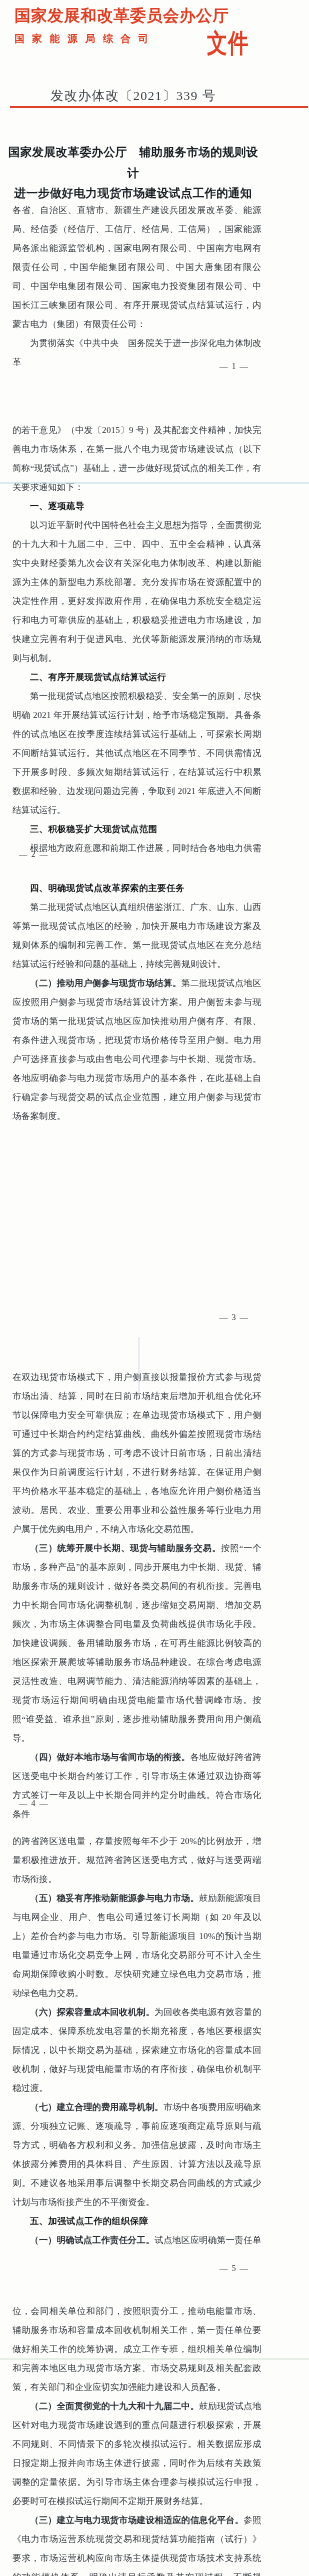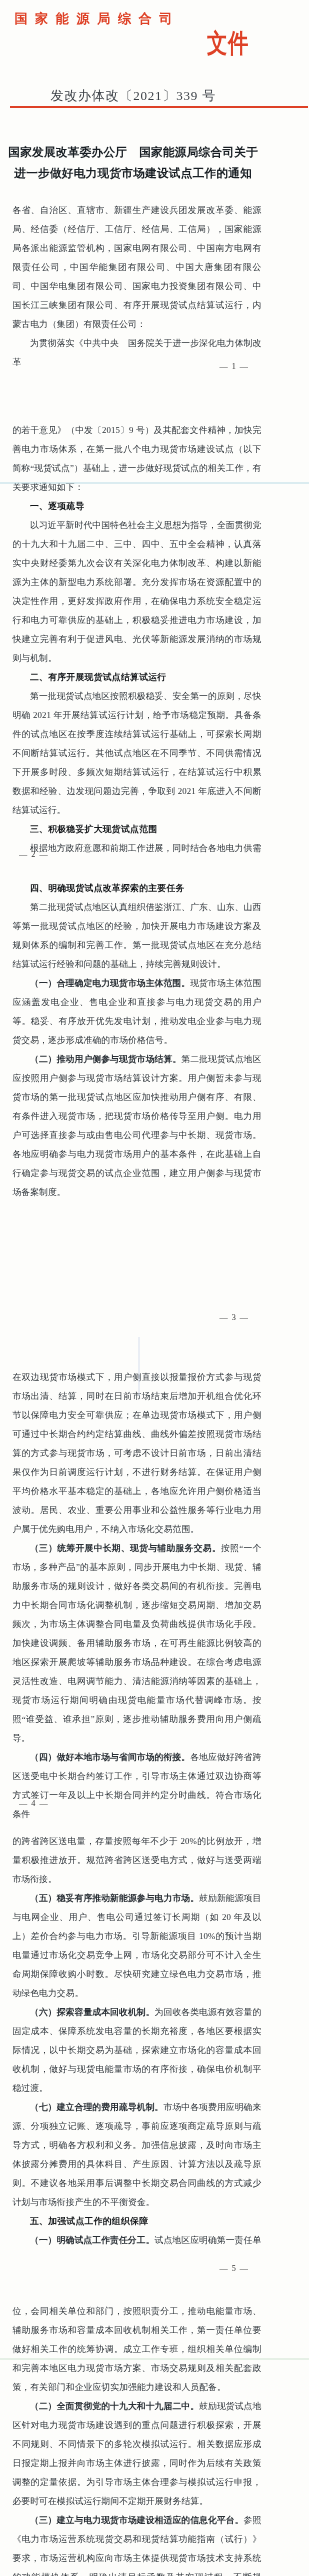--- a/index.html
+++ b/index.html
@@ -1,21 +1,21 @@
 <!DOCTYPE html>
 <html style="font-size:8.2px"><head>
 <meta charset="utf-8">
 <style>
   html,body{margin:0;padding:0;background:#f5f5f2;}
   #canvas{position:relative;width:309px;height:3067px;background:#fdfdfb;overflow:hidden;
           font-family:"Liberation Serif","DejaVu Serif",serif;}
   
   #doc-header{position:absolute;left:14.4px;top:6.2px;width:289px;color:#de4126;}
   .h1{margin:0;font-size:16px;line-height:19.6px;font-weight:bold;letter-spacing:0.5px;white-space:nowrap;}
-  .h2{margin:3.1px 0 0 0;font-size:13px;line-height:19.6px;font-weight:bold;letter-spacing:7.7px;white-space:nowrap;}
+  .h2{margin:3.1px 0 0 0;font-size:10px;line-height:19.6px;font-weight:bold;letter-spacing:7.7px;white-space:nowrap;}
   .h-suffix{position:absolute;left:193px;top:19.6px;font-size:26px;font-weight:bold;
             transform:scaleX(.78);transform-origin:left top;letter-spacing:1px;}
   #docnum{position:absolute;top:87px;left:7.2px;width:252px;text-align:center;
           font-size:13px;letter-spacing:0.8px;color:#3a3f45;}
   #rule{position:absolute;left:10.3px;top:106px;width:298px;height:1.5px;background:#de4126;}
   #title{position:absolute;top:143px;left:7.2px;width:252px;text-align:center;
          font-size:11.6px;line-height:20.6px;font-weight:bold;color:#191f24;letter-spacing:0.3px;}
   
   #pages{position:absolute;inset:0;}
   .page-body{position:absolute;left:12.4px;width:249px;font-size:8.8px;letter-spacing:0.1px;
@@ -34,29 +34,30 @@
   #art2{top:2358px;background:#cfe4d2;}
   .artifact-v{position:absolute;width:1.5px;opacity:.4;background:#ccd8ea;}
   #art3{left:138px;top:1337px;height:59px;}
 </style>
 </head>
 <body>
 
 <div id="canvas">
 
   <div id="doc-header">
+    <p class="h1">国家发展和改革委员会办公厅</p>
     <p class="h2">国家能源局综合司</p>
     <div class="h-suffix">文件</div>
   </div>
 
   <div id="docnum">发改办体改〔2021〕339 号</div>
   <div id="rule"></div>
 
   <div id="title">
-    <div>国家发展改革委办公厅　国家能源局综合司关于</div>
+    <div>国家发展改革委办公厅　辅助服务市场的规则设计</div>
     <div>进一步做好电力现货市场建设试点工作的通知</div>
   </div>
 
   <div id="pages">
       <div class="page-body" style="top: 201px;">
         <p class="blk plain">各省、自治区、直辖市、新疆生产建设兵团发展改革委、能源局、经信委（经信厅、工信厅、经信局、工信局），国家能源局各派出能源监管机构，国家电网有限公司、中国南方电网有限责任公司，中国华能集团有限公司、中国大唐集团有限公司、中国华电集团有限公司、国家电力投资集团有限公司、中国长江三峡集团有限公司、有序开展现货试点结算试运行，内蒙古电力（集团）有限责任公司：</p>
         <p class="blk para">为贯彻落实《中共中央　国务院关于进一步深化电力体制改革</p>
       </div>
       <div class="pagenum right" style="top: 362px;">— 1 —</div>
       <div class="page-body" style="top: 421px;">
@@ -65,21 +66,20 @@
         <p class="blk para">以习近平新时代中国特色社会主义思想为指导，全面贯彻党的十九大和十九届二中、三中、四中、五中全会精神，认真落实中央财经委第九次会议有关深化电力体制改革、构建以新能源为主体的新型电力系统部署。充分发挥市场在资源配置中的决定性作用，更好发挥政府作用，在确保电力系统安全稳定运行和电力可靠供应的基础上，积极稳妥推进电力市场建设，加快建立完善有利于促进风电、光伏等新能源发展消纳的市场规则与机制。</p>
         <p class="blk heading">二、有序开展现货试点结算试运行</p>
         <p class="blk para">第一批现货试点地区按照积极稳妥、安全第一的原则，尽快明确 2021 年开展结算试运行计划，给予市场稳定预期。具备条件的试点地区在按季度连续结算试运行基础上，可探索长周期不间断结算试运行。其他试点地区在不同季节、不同供需情况下开展多时段、多频次短期结算试运行，在结算试运行中积累数据和经验、边发现问题边完善，争取到 2021 年底进入不间断结算试运行。</p>
         <p class="blk heading">三、积极稳妥扩大现货试点范围</p>
         <p class="blk para">根据地方政府意愿和前期工作进展，同时结合各地电力供需</p>
       </div>
       <div class="pagenum left" style="top: 850px;">— 2 —</div>
       <div class="page-body" style="top: 879px;">
         <p class="blk heading">四、明确现货试点改革探索的主要任务</p>
         <p class="blk para">第二批现货试点地区认真组织借鉴浙江、广东、山东、山西等第一批现货试点地区的经验，加快开展电力市场建设方案及规则体系的编制和完善工作。第一批现货试点地区在充分总结结算试运行经验和问题的基础上，持续完善规则设计。</p>
-        <p class="blk item"><b class="lead">（一）合理确定电力现货市场主体范围。</b>现货市场主体范围应涵盖发电企业、售电企业和直接参与电力现货交易的用户等。稳妥、有序放开优先发电计划，推动发电企业参与电力现货交易，逐步形成准确的市场价格信号。</p>
         <p class="blk item"><b class="lead">（二）推动用户侧参与现货市场结算。</b>第二批现货试点地区应按照用户侧参与现货市场结算设计方案。用户侧暂未参与现货市场的第一批现货试点地区应加快推动用户侧有序、有限、有条件进入现货市场，把现货市场价格传导至用户侧。电力用户可选择直接参与或由售电公司代理参与中长期、现货市场。各地应明确参与电力现货市场用户的基本条件，在此基础上自行确定参与现货交易的试点企业范围，建立用户侧参与现货市场备案制度。</p>
       </div>
       <div class="pagenum right" style="top: 1313px;">— 3 —</div>
       <div class="page-body" style="top: 1368px;">
         <p class="blk plain">在双边现货市场模式下，用户侧直接以报量报价方式参与现货市场出清、结算，同时在日前市场结束后增加开机组合优化环节以保障电力安全可靠供应；在单边现货市场模式下，用户侧可通过中长期合约约定结算曲线、曲线外偏差按照现货市场结算的方式参与现货市场，可考虑不设计日前市场，日前出清结果仅作为日前调度运行计划，不进行财务结算。在保证用户侧平均价格水平基本稳定的基础上，各地应允许用户侧价格适当波动。居民、农业、重要公用事业和公益性服务等行业电力用户属于优先购电用户，不纳入市场化交易范围。</p>
         <p class="blk item"><b class="lead">（三）统筹开展中长期、现货与辅助服务交易。</b>按照“一个市场，多种产品”的基本原则，同步开展电力中长期、现货、辅助服务市场的规则设计，做好各类交易间的有机衔接。完善电力中长期合同市场化调整机制，逐步缩短交易周期、增加交易频次，为市场主体调整合同电量及负荷曲线提供市场化手段。加快建设调频、备用辅助服务市场，在可再生能源比例较高的地区探索开展爬坡等辅助服务市场品种建设。在综合考虑电源灵活性改造、电网调节能力、清洁能源消纳等因素的基础上，现货市场运行期间明确由现货电能量市场代替调峰市场。按照“谁受益、谁承担”原则，逐步推动辅助服务费用向用户侧疏导。</p>
         <p class="blk item"><b class="lead">（四）做好本地市场与省间市场的衔接。</b>各地应做好跨省跨区送受电中长期合约签订工作，引导市场主体通过双边协商等方式签订一年及以上中长期合同并约定分时曲线。符合市场化条件</p>
       </div>
       <div class="pagenum left" style="top: 1799px;">— 4 —</div>
       <div class="page-body" style="top: 1832px;">

